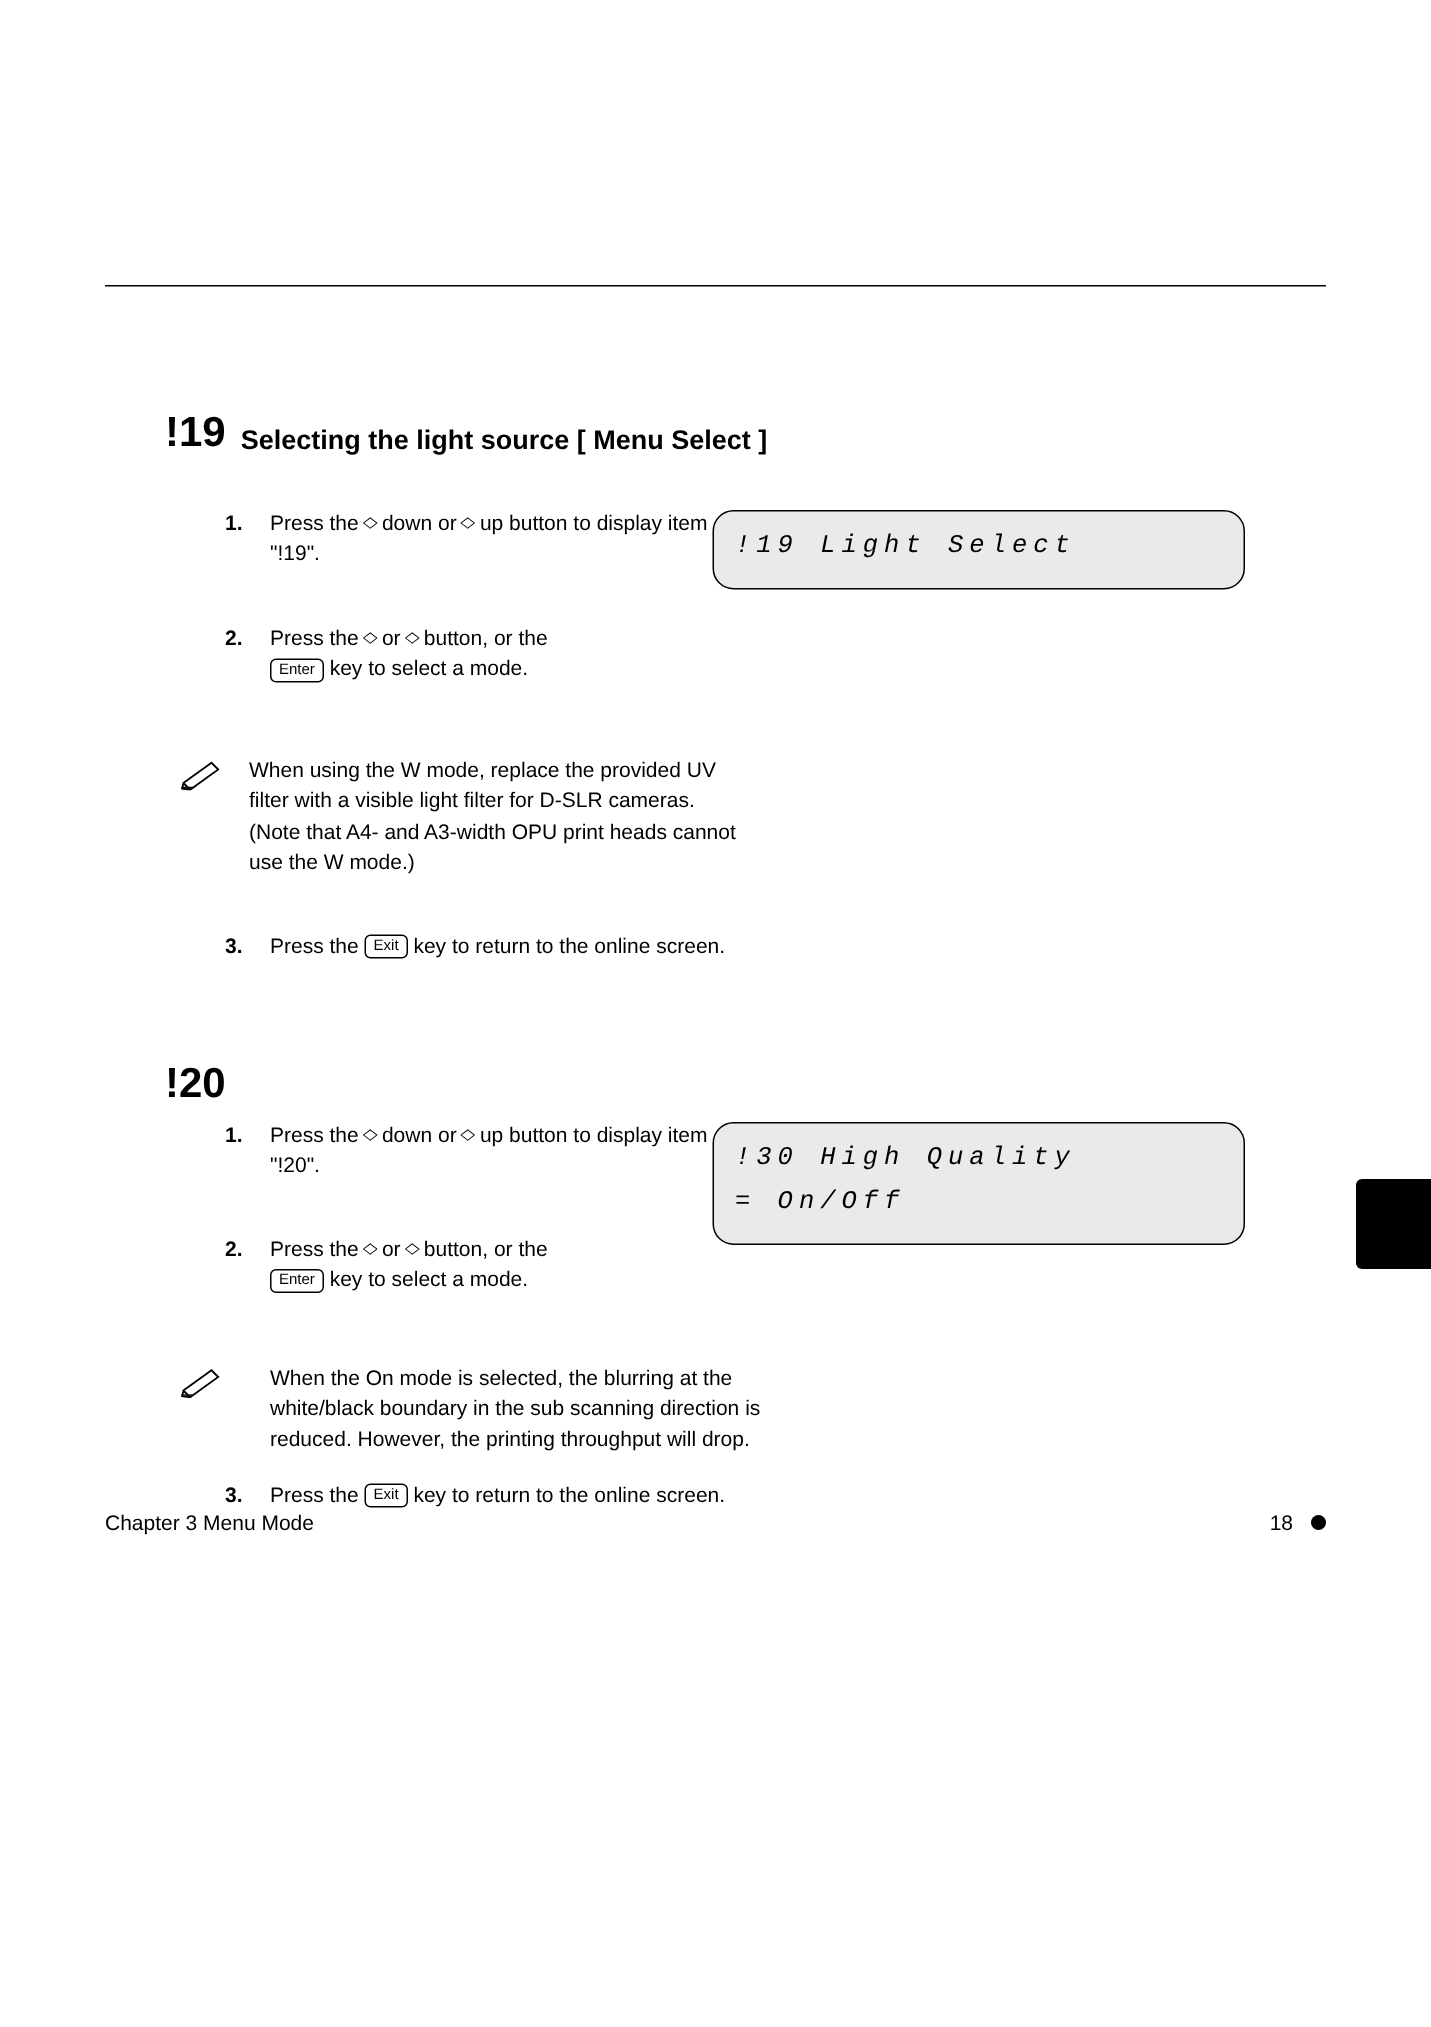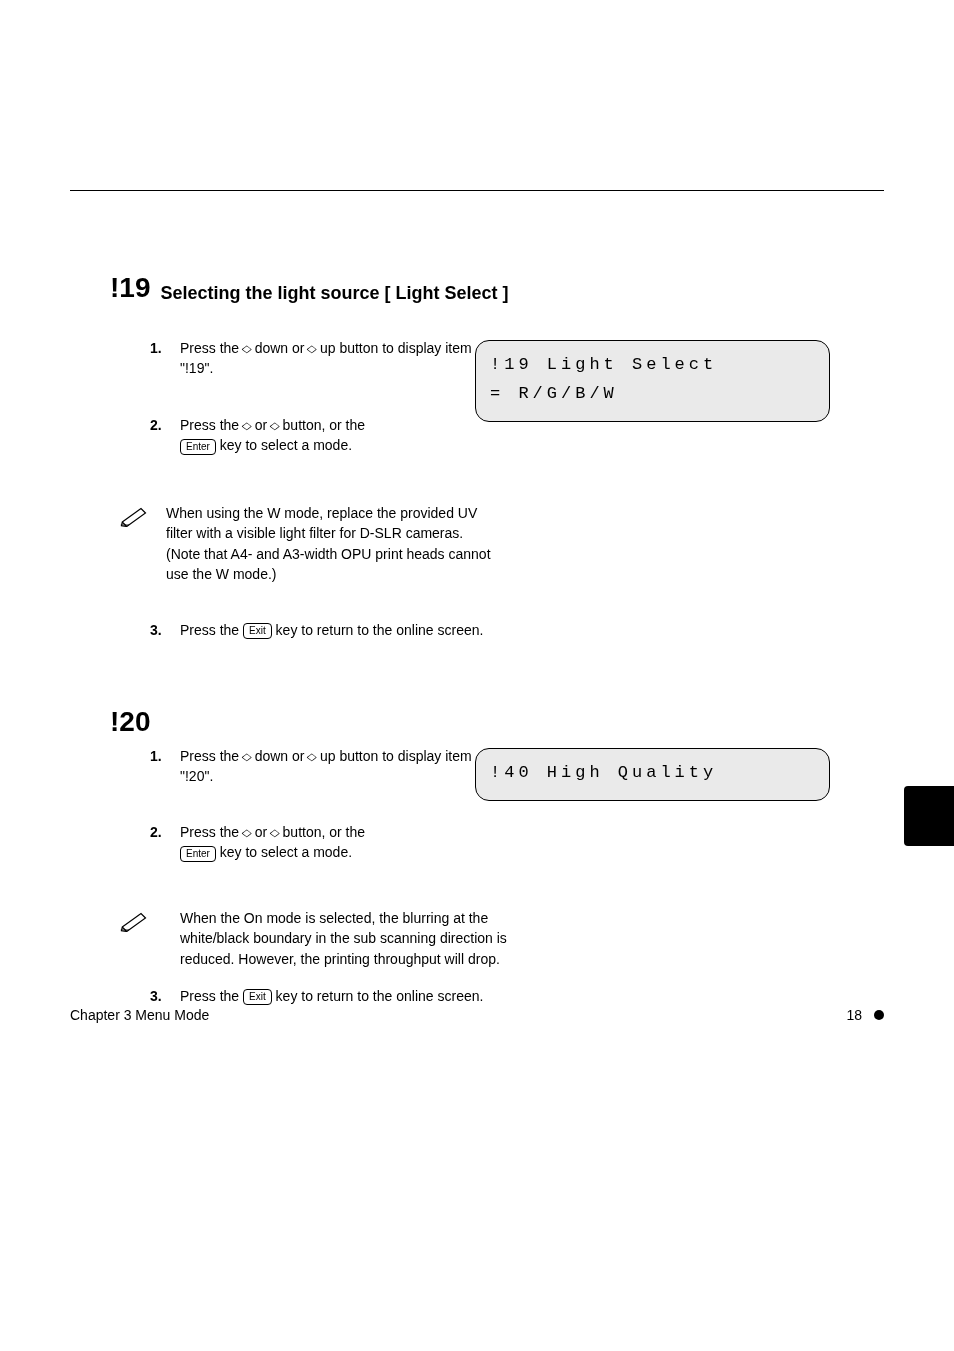--- a/index.html
+++ b/index.html
@@ -7,39 +7,39 @@
   .page { position: relative; width: 954px; height: 1083px; padding: 60px 56px 40px 70px; }
   .hr { border: none; border-top: 1.5px solid #000; position: absolute; left: 70px; right: 70px; top: 190px; }
   .side-tab { position: absolute; right: 0; top: 786px; width: 50px; height: 60px; background: #000; border-radius: 4px 0 0 4px; }
   .content { position: relative; padding-top: 190px; }
   .section-head { position: absolute; display: flex; align-items: flex-end; gap: 10px; }
   .sec-num { font-size: 28px; font-weight: bold; }
   .sec-title { font-size: 18px; font-weight: bold; }
   .block { position: absolute; font-size: 14px; line-height: 1.45; }
   .step-num { position: absolute; font-weight: bold; }
   .key { display: inline-block; border: 1.2px solid #000; border-radius: 4px; padding: 0 5px; font-size: 10px; font-family: Arial; line-height: 14px; height: 16px; vertical-align: middle; background: #fff; }
-  .display-box { position: absolute; width: 355px; background: #eaeaea; border: 1px solid #000; border-radius: 14px; padding: 10px 14px 12px 14px; font-family: "Courier New", monospace; font-size: 17px; line-height: 1.7; letter-spacing: 4px; }
+  .display-box { position: absolute; width: 355px; background: #eaeaea; border: 1px solid #000; border-radius: 14px; padding: 10px 14px 12px 14px; font-family: "Courier New", monospace; font-size: 17px; line-height: 1.7; letter-spacing: 4px; font-style: italic; }
   .pencil-icon svg { width: 30px; height: 22px; }
   .diamond { display:inline-block; font-size:10px; vertical-align: middle; transform: scaleX(1.3); }
   .pagebar { position: absolute; bottom: 60px; left: 70px; right: 70px; display: flex; justify-content: space-between; font-size: 14px; }
   .pagebar .dot { width: 10px; height: 10px; background:#000; border-radius:50%; display:inline-block; margin-left:6px; vertical-align: baseline; }
   .pagebar .right { display:flex; align-items:center; gap:6px;}
 </style>
 </head>
 <body>
 
 <div class="page">
   <hr class="hr">
   <div class="side-tab"></div>
 
   <div class="content">
 
     <div class="section-head" style="left:40px; top:212px;">
       <span class="sec-num">!19</span>
-      <span class="sec-title">Selecting the light source [ Light Select ]</span>
+      <span class="sec-title">Selecting the light source [ Menu Select ]</span>
     </div>
 
     <div class="step-num block" style="left:80px; top:278px;">1.</div>
     <div class="block" style="left:110px; top:278px; width:310px;">
       <span>Press the </span>
       <span class="diamond">◇</span>
       <span> down or </span>
       <span class="diamond">◇</span>
       <span> up button to display item "!19".</span>
     </div>
@@ -66,21 +66,20 @@
 
     <div class="step-num block" style="left:80px; top:560px;">3.</div>
     <div class="block" style="left:110px; top:560px; width:330px;">
       <span>Press the </span>
       <span class="key">Exit</span>
       <span> key to return to the online screen.</span>
     </div>
 
     <div class="display-box" style="left:405px; top:280px;">
       <div>!19 Light Select</div>
-      <div>= R/G/B/W</div>
     </div>
 
     <div class="section-head" style="left:40px; top:646px;">
       <span class="sec-num">!20</span>
     </div>
 
     <div class="step-num block" style="left:80px; top:686px;">1.</div>
     <div class="block" style="left:110px; top:686px; width:310px;">
       <span>Press the </span>
       <span class="diamond">◇</span>
@@ -110,21 +109,22 @@
     <div class="block" style="left:110px; top:848px; width:340px;">When the On mode is selected, the blurring at the white/black boundary in the sub scanning direction is reduced. However, the printing throughput will drop.</div>
 
     <div class="step-num block" style="left:80px; top:926px;">3.</div>
     <div class="block" style="left:110px; top:926px; width:330px;">
       <span>Press the </span>
       <span class="key">Exit</span>
       <span> key to return to the online screen.</span>
     </div>
 
     <div class="display-box" style="left:405px; top:688px;">
-      <div>!40 High Quality</div>
+      <div>!30 High Quality</div>
+      <div>= On/Off</div>
     </div>
 
   </div>
 
   <div class="pagebar">
     <div>Chapter 3  Menu Mode</div>
     <div class="right">
       <span>18</span>
       <span class="dot"></span>
     </div>

